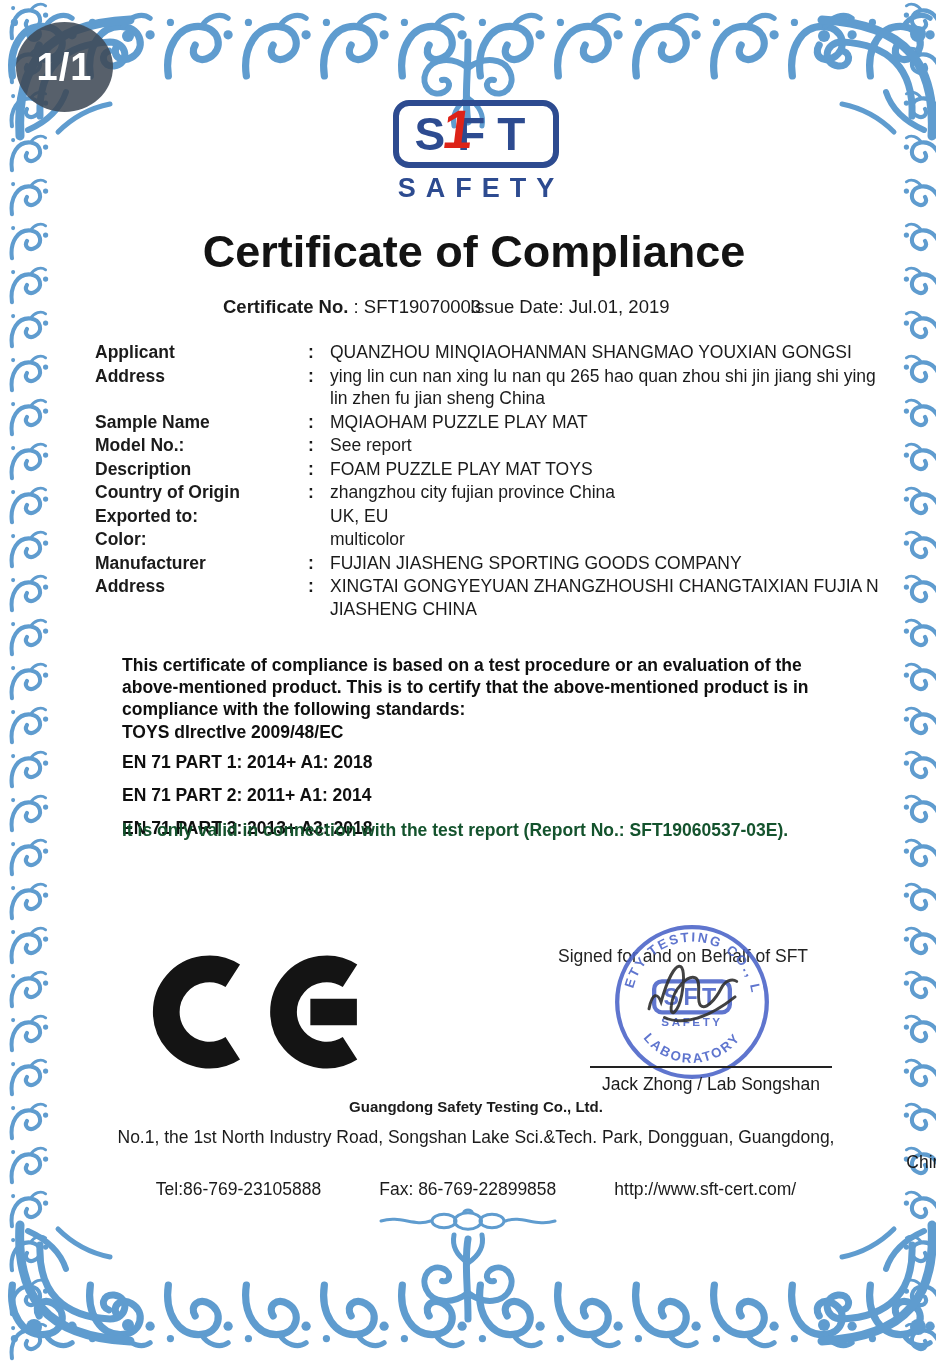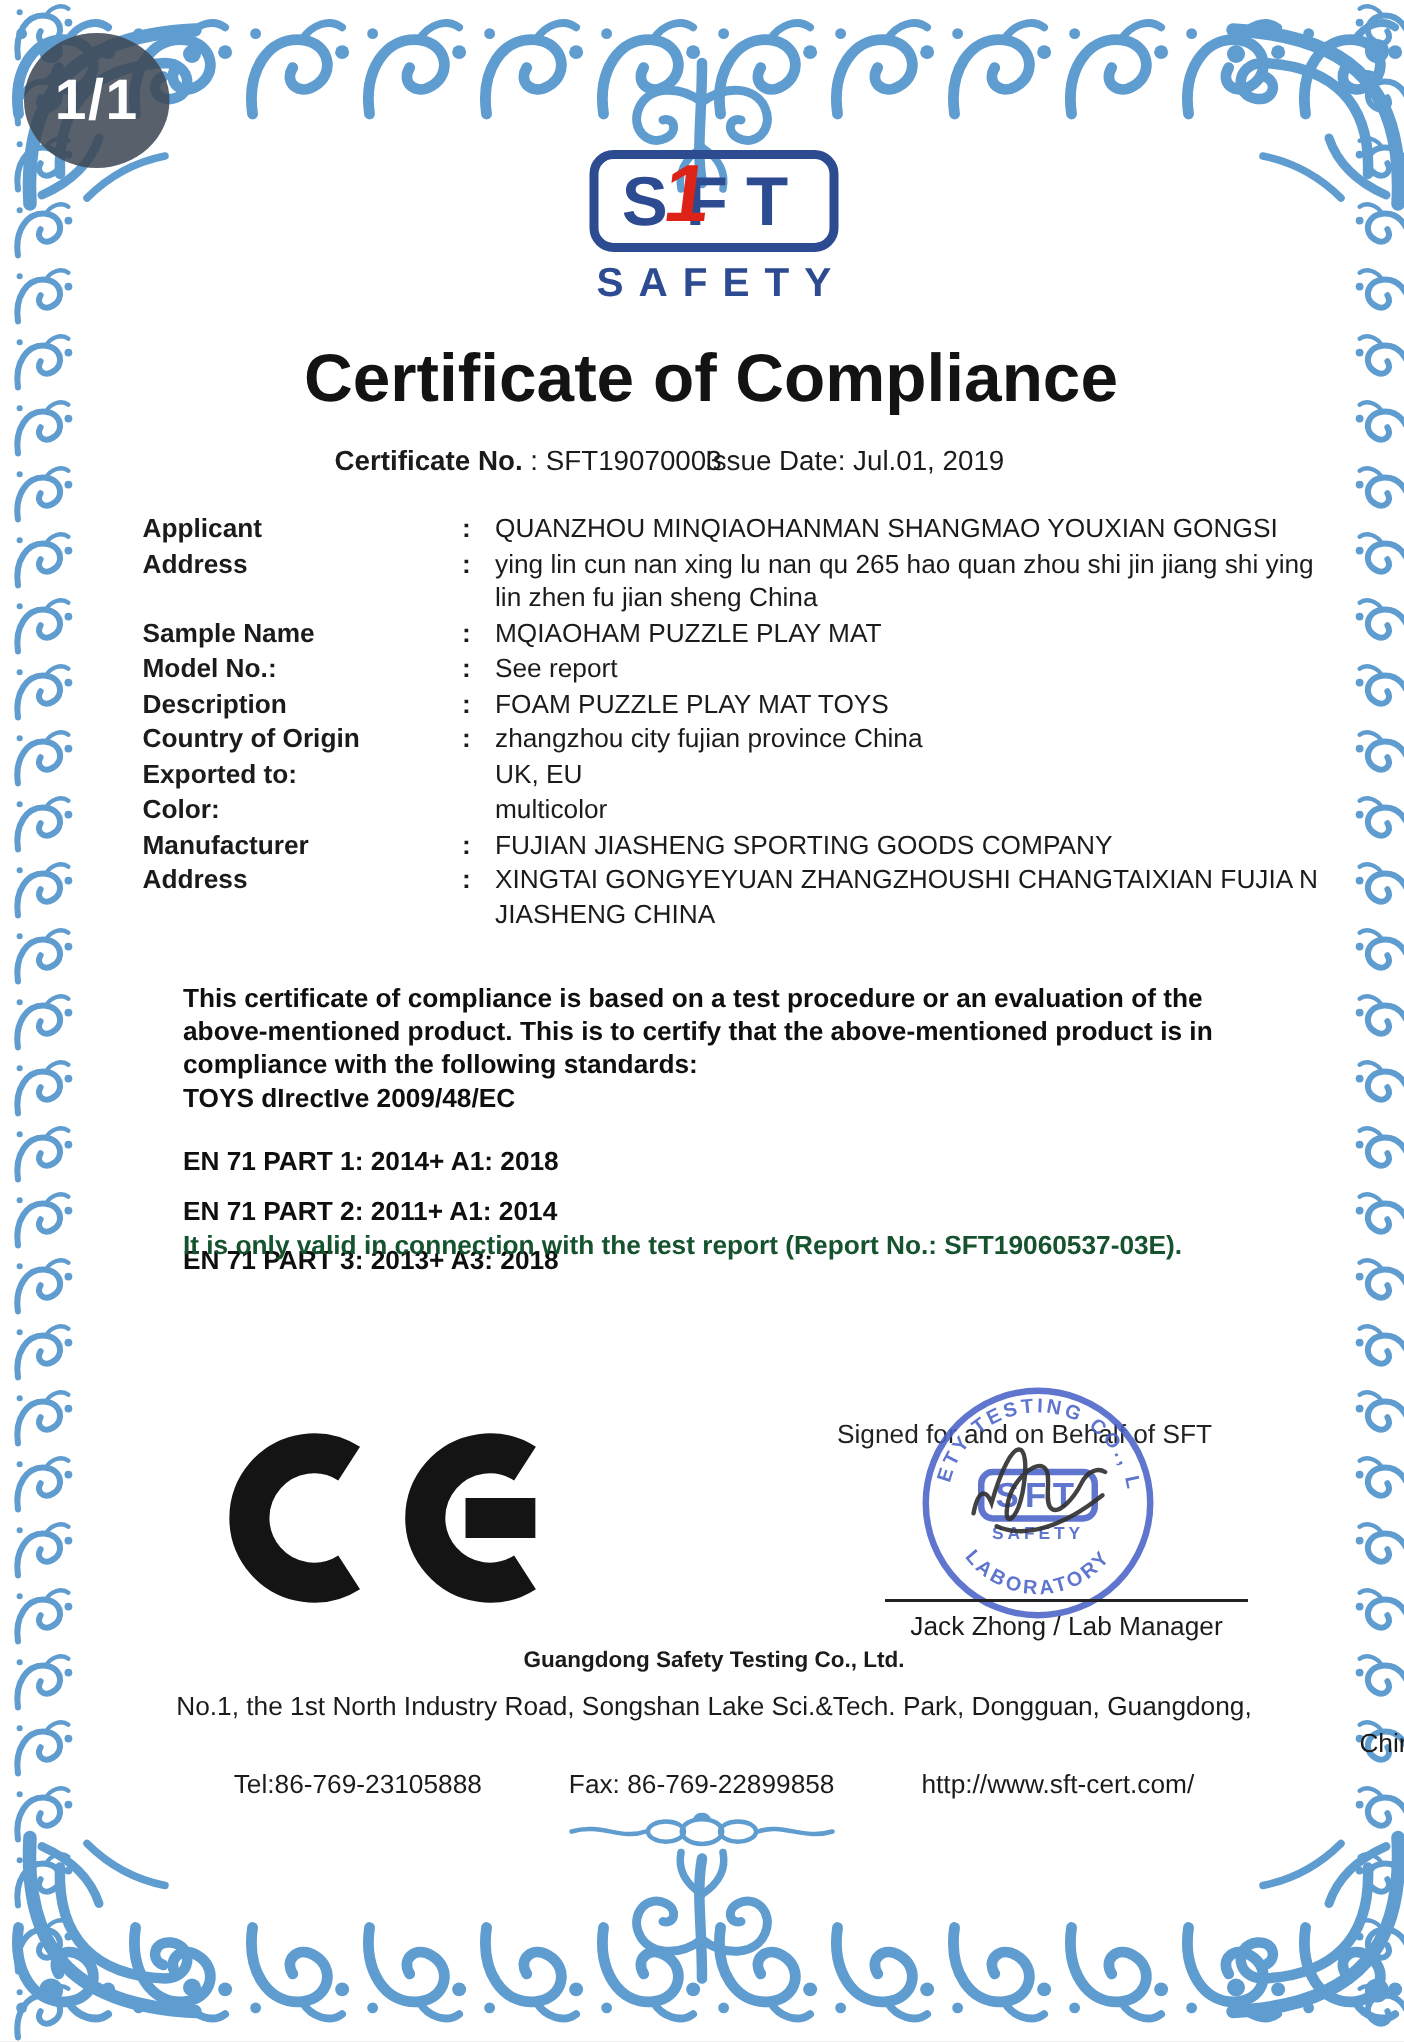--- a/index.html
+++ b/index.html
@@ -48,21 +48,21 @@
   .issue-date{position:absolute;left:470px;}
   .b{font-weight:700;}
   .fields{position:absolute;left:95px;top:341px;width:790px;}
   .frow{display:grid;grid-template-columns:213px 22px 1fr;font-size:17.5px;line-height:22.5px;margin-bottom:1px;}
   .flabel{font-weight:700;}
   .fcolon{font-weight:700;}
   .statement{position:absolute;left:122px;top:654px;width:740px;
     font-weight:700;font-size:17.5px;line-height:22px;color:#0f0f0f;}
   .standards{position:absolute;left:122px;top:721px;font-weight:700;font-size:17.5px;color:#0f0f0f;}
   .standards .std{margin-bottom:11px;line-height:22px;}
-  .standards .std0{margin-bottom:20px;}
+  .standards .std0{margin-bottom:8px;}
   .validity{position:absolute;left:122px;top:820px;font-weight:700;font-size:17.5px;color:#14532d;}
   .ce{position:absolute;left:150px;top:946px;}
   .signed-for{position:absolute;left:558px;top:946px;font-size:17.5px;color:#222;}
   .stamp{position:absolute;left:606px;top:916px;opacity:0.88;}
   .sign-line{position:absolute;left:590px;top:1066px;width:242px;border-top:2px solid #222;}
   .sign-name{position:absolute;left:582px;top:1074px;width:258px;text-align:center;font-size:17.5px;}
   .footer-company{position:absolute;top:1098px;left:0;right:0;text-align:center;font-size:15px;font-weight:700;}
   .footer-addr1{position:absolute;top:1127px;left:0;right:0;text-align:center;font-size:17.5px;}
   .footer-addr2{position:absolute;top:1152px;left:0;right:0;text-align:right;font-size:17.5px;}
   .footer-contact{position:absolute;top:1179px;left:0;right:0;display:flex;justify-content:center;gap:58px;font-size:17.5px;}
@@ -328,21 +328,21 @@
       </text>
       <text x="100" y="103" text-anchor="middle" fill="#4a63c8" font-size="27" font-weight="bold" letter-spacing="5">SFT</text>
       <text x="100" y="128" text-anchor="middle" fill="#4a63c8" font-size="13.5" font-weight="bold" letter-spacing="3">SAFETY</text>
       <g fill="none" stroke="#161616" stroke-width="3.4" stroke-linecap="round" opacity="0.92">
         <path d="M50,108 C54,88 60,90 64,100 C80,44 96,48 88,92 C84,112 74,120 76,104 C78,84 96,68 104,72 C112,76 104,98 110,104 C116,110 128,96 134,84 C138,76 146,72 152,76"></path>
         <path d="M68,118 C90,128 120,118 150,94"></path>
       </g>
     </svg>
 
     <div class="sign-line"></div>
-    <div class="sign-name">Jack Zhong / Lab Manager</div>
+    <div class="sign-name">Jack Zhong / Lab Songshan</div>
 
     <div class="footer-company">Guangdong Safety Testing Co., Ltd.</div>
     <div class="footer-addr1">No.1, the 1st North Industry Road, Songshan Lake Sci.&amp;Tech. Park, Dongguan, Guangdong,</div>
     <div class="footer-addr2">China</div>
     <div class="footer-contact">
       <span>Tel:86-769-23105888</span>
       <span>Fax: 86-769-22899858</span>
       <span>http://www.sft-cert.com/</span>
     </div>
 

